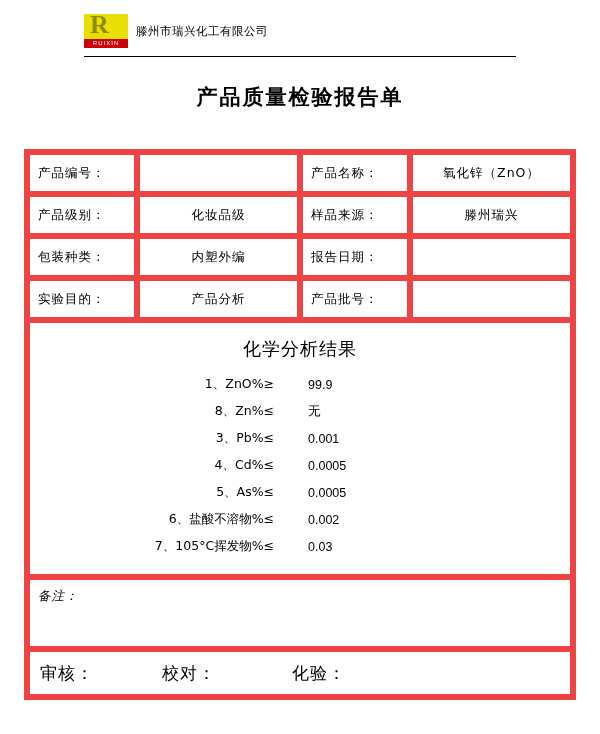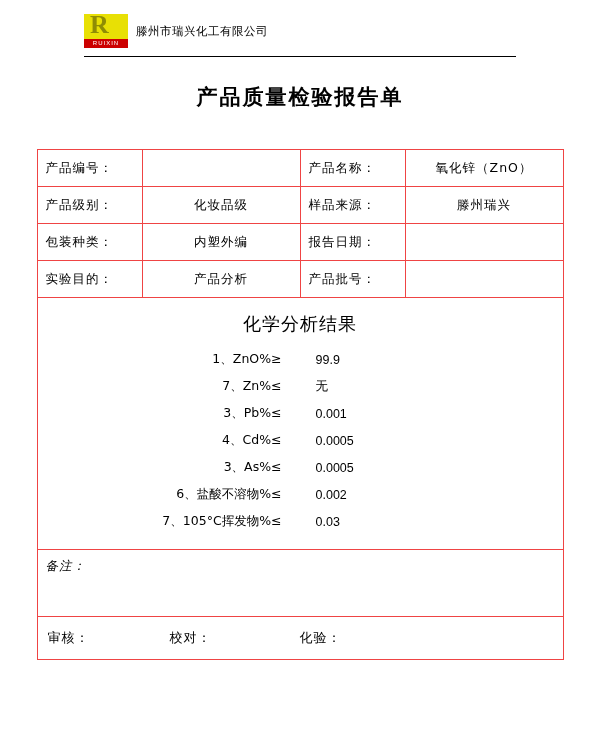--- a/index.html
+++ b/index.html
@@ -93,21 +93,21 @@
 
   
   .report-table {
     border-collapse: collapse;
     margin: 0 auto;
     width: 458px;
     table-layout: fixed;
     font-family: "DejaVu Sans", "Liberation Sans", sans-serif;
   }
   .report-table td {
-    border: 1px solid #ef4444;
+    border: 6px solid #ef4444;
     height: 36px;
     font-size: 12.5px;
     padding: 0 8px;
     vertical-align: middle;
   }
   .lbl {
     width: 88px;
     letter-spacing: 1px;
     white-space: nowrap;
   }
@@ -164,21 +164,21 @@
   .signature-cell {
     height: 42px !important;
     padding: 0 !important;
   }
   .sig-row {
     display: flex;
     align-items: center;
     height: 42px;
   }
   .sig-row .sig {
-    font-size: 13px;
+    font-size: 17px;
     letter-spacing: 1px;
     font-family: "DejaVu Sans", "Liberation Sans", sans-serif;
   }
   .sig-1 { padding-left: 10px; width: 122px; }
   .sig-2 { width: 130px; }
   .sig-3 { width: 140px; }
 </style>
 </head>
 <body>
 
@@ -223,33 +223,33 @@
     </tr>
     <tr>
       <td class="analysis-cell" colspan="4">
         <div class="analysis-title">化学分析结果</div>
         <div class="analysis-list">
           <div class="analysis-row">
             <span class="name">1、ZnO%≥</span>
             <span class="value">99.9</span>
           </div>
           <div class="analysis-row">
-            <span class="name">7、Zn%≤</span>
+            <span class="name">8、Zn%≤</span>
             <span class="value">无</span>
           </div>
           <div class="analysis-row">
             <span class="name">3、Pb%≤</span>
             <span class="value">0.001</span>
           </div>
           <div class="analysis-row">
             <span class="name">4、Cd%≤</span>
             <span class="value">0.0005</span>
           </div>
           <div class="analysis-row">
-            <span class="name">3、As%≤</span>
+            <span class="name">5、As%≤</span>
             <span class="value">0.0005</span>
           </div>
           <div class="analysis-row">
             <span class="name">6、盐酸不溶物%≤</span>
             <span class="value">0.002</span>
           </div>
           <div class="analysis-row">
             <span class="name">7、105°C挥发物%≤</span>
             <span class="value">0.03</span>
           </div>

